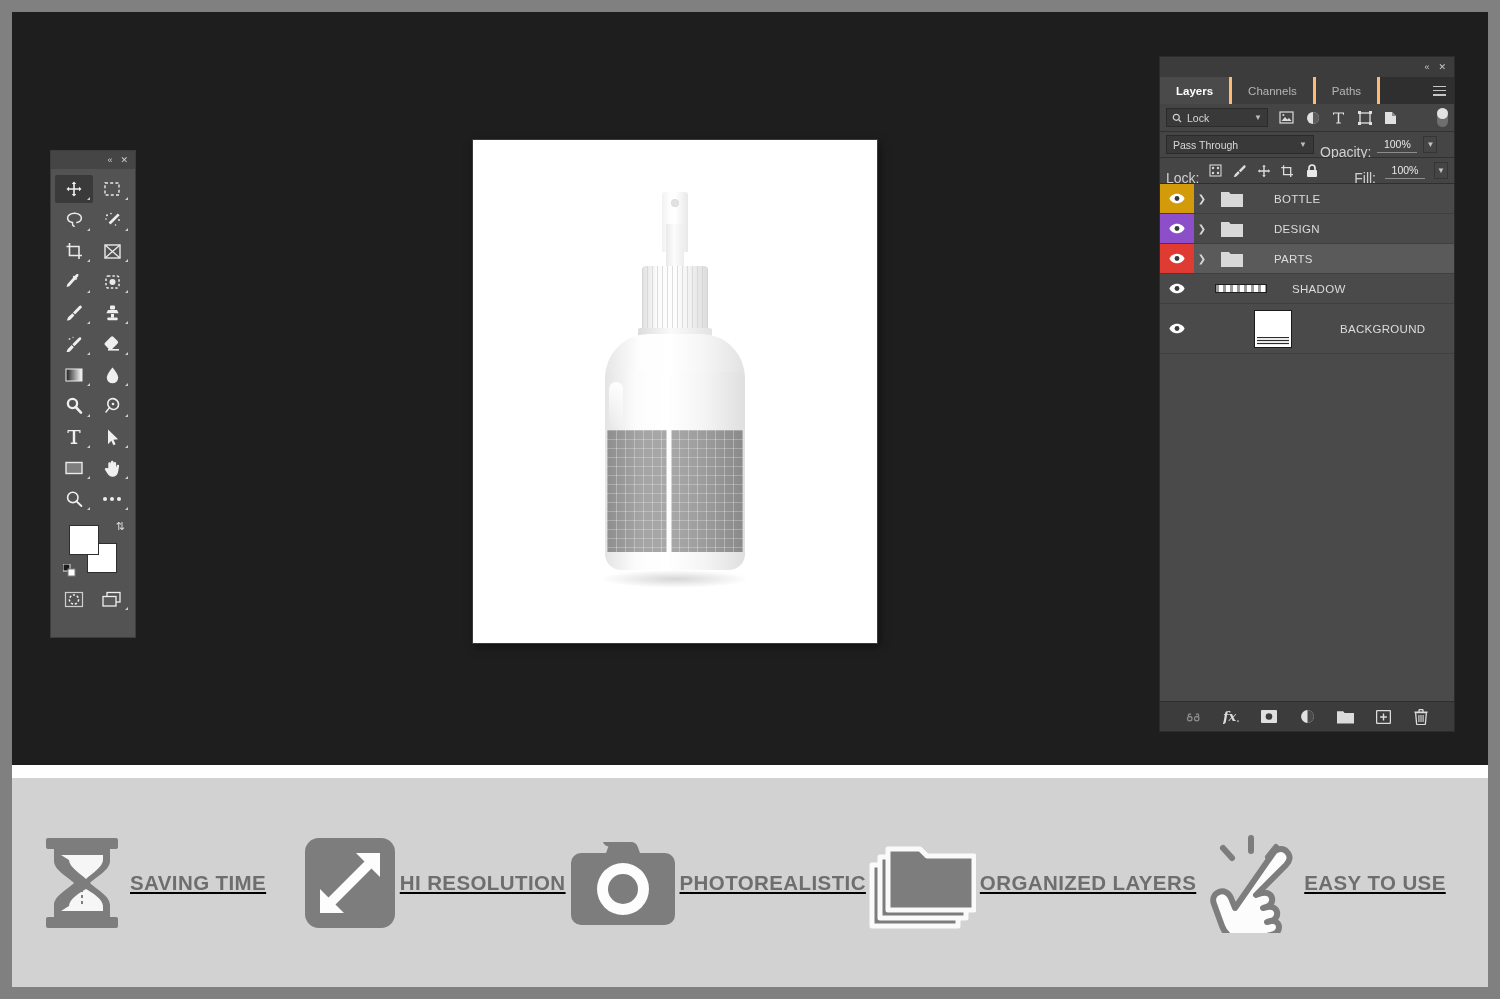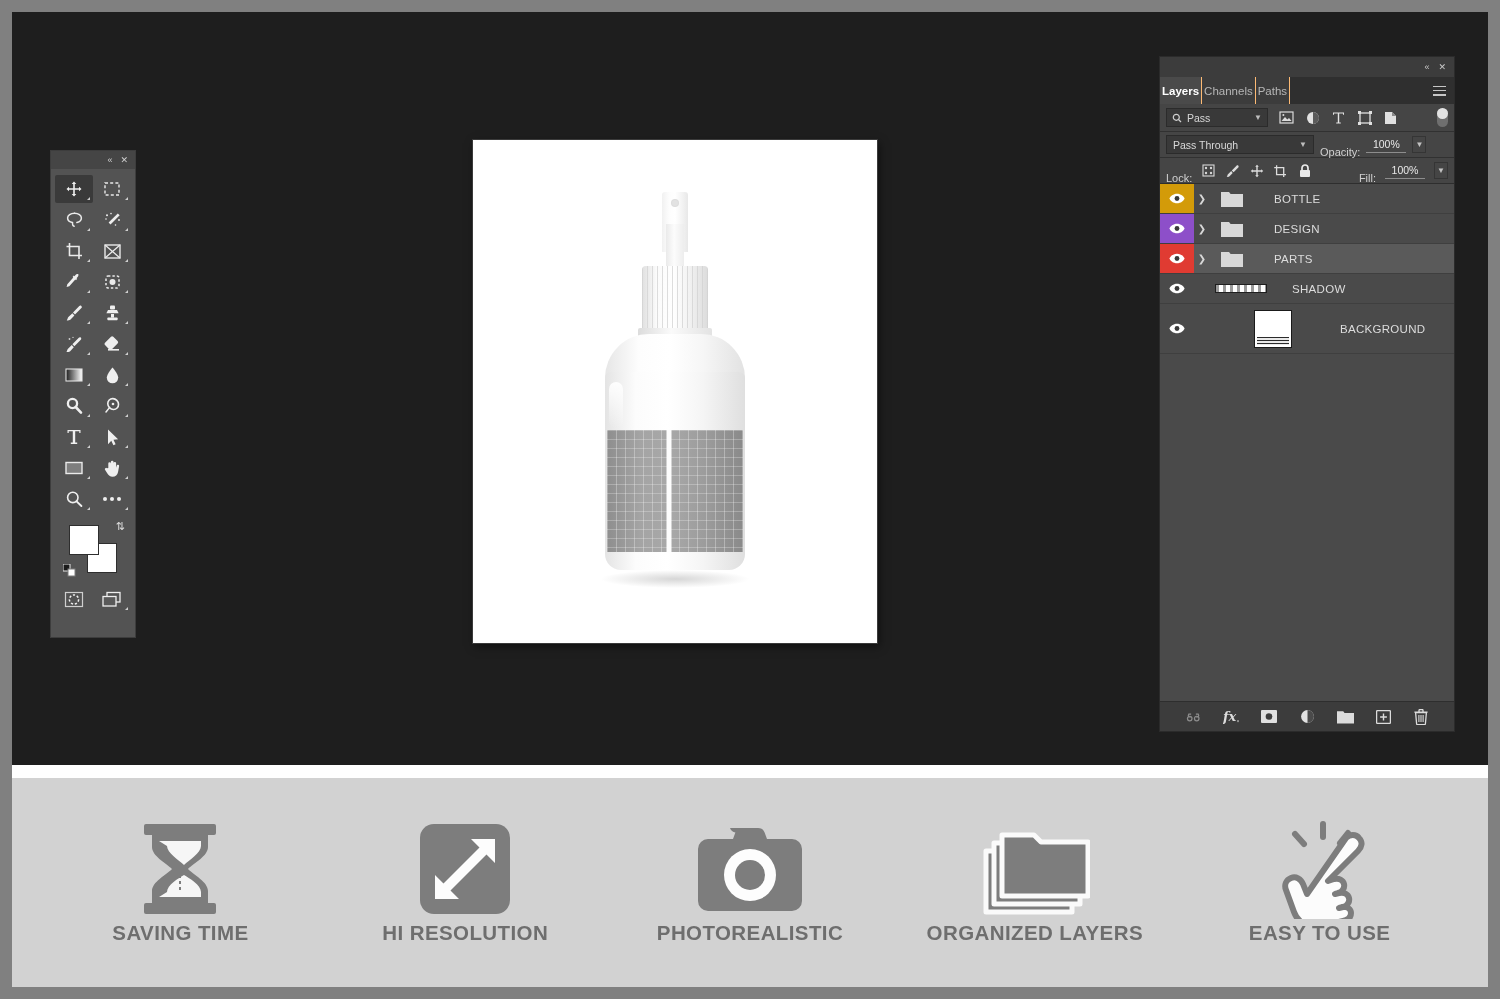--- a/index.html
+++ b/index.html
@@ -204,26 +204,26 @@
   }
   .lp-titlebar span { color: #c9c9c9; font-size: 9px; line-height: 1; cursor: pointer; }
 
   .lp-tabs {
     height: 27px;
     background: #2f2f2f;
     display: flex; align-items: stretch;
     position: relative;
   }
   .lp-tab {
-    padding: 0 2px;
+    padding: 0 16px;
     display: flex; align-items: center;
     font-size: 11.5px;
     color: #b6b6b6;
     background: #3c3c3c;
-    border-right: 1px solid #fdba74;
+    border-right: 3px solid #fdba74;
   }
   .lp-tab.active {
     background: #4a4a4a;
     color: #ffffff;
     font-weight: bold;
   }
   .lp-menu {
     position: absolute; right: 8px; top: 50%;
     transform: translateY(-50%);
     width: 13px; height: 10px;
@@ -268,21 +268,21 @@
     padding: 0 6px; gap: 6px;
     border-bottom: 1px solid #313131;
   }
   .blend-select {
     flex: 0 0 148px; height: 19px;
     background: #393939; border: 1px solid #2b2b2b;
     display: flex; align-items: center; padding: 0 6px;
     font-size: 10.5px; color: #d9d9d9;
   }
   .blend-select .chev { margin-left: auto; font-size: 8px; color: #bdbdbd; }
-  .lbl { font-size: 11px; color: #d0d0d0; margin-top: 14px; }
+  .lbl { font-size: 14px; color: #d0d0d0; margin-top: 14px; }
   .num-box {
     height: 17px; min-width: 40px;
     background: #454545;
     border-bottom: 1px solid #8d8d8d;
     display: flex; align-items: center; justify-content: center;
     font-size: 10.5px; color: #e8e8e8;
   }
   .num-chev {
     width: 14px; height: 17px;
     border: 1px solid #353535;
@@ -360,23 +360,24 @@
     background: #ffffff;
   }
   #feature-bar {
     position: absolute; left: 12px; top: 778px;
     width: 1476px; height: 209px;
     background: #d2d2d2;
     display: flex; align-items: center; justify-content: space-around;
     padding: 0 26px;
   }
   .feature {
-    display: flex; flex-direction: column;
+    display: flex; 
     align-items: center; gap: 4px;
     flex: 1;
+    text-decoration: underline;
   }
   .feature .ficon { height: 96px; display:flex; align-items:center; justify-content:center; }
   .feature .flabel {
     font-size: 20.5px;
     font-weight: bold;
     color: #6e6e6e;
     letter-spacing: .4px;
     white-space: nowrap;
   }
 </style>
@@ -638,21 +639,21 @@
             <i></i>
           </div>
       </div>
 
       <div class="lp-filter">
         <div class="kind-select">
           <svg width="10" height="10" viewBox="0 0 10 10">
               <circle cx="4.3" cy="4.3" r="3" fill="none" stroke="#d0d0d0" stroke-width="1.2"></circle>
               <path d="M6.5 6.5 9 9" stroke="#d0d0d0" stroke-width="1.3"></path>
             </svg>
-          <span>Pass</span>
+          <span>Lock</span>
           <span class="chev">▼</span>
         </div>
         <div class="filter-icons">
           <div class="f-ico">
             <svg width="15" height="13" viewBox="0 0 15 13">
                 <rect x="1" y="1" width="13" height="11" fill="none" stroke="#dcdcdc" stroke-width="1.2"></rect>
                 <path d="M2.5 10 6 6l2.3 2.6L10 7l2.6 3z" fill="#dcdcdc"></path>
                 <circle cx="4.4" cy="3.9" r="1" fill="#dcdcdc"></circle>
               </svg>
           </div>

